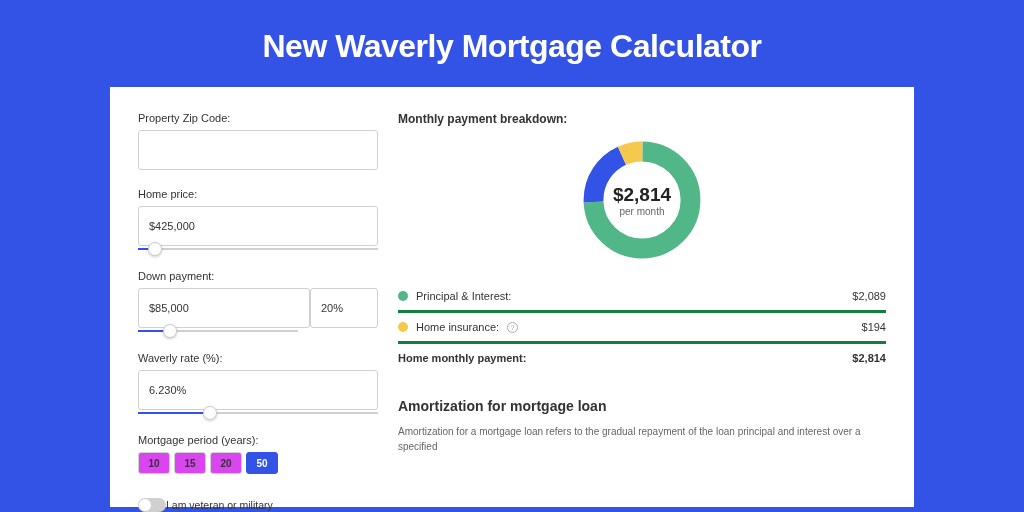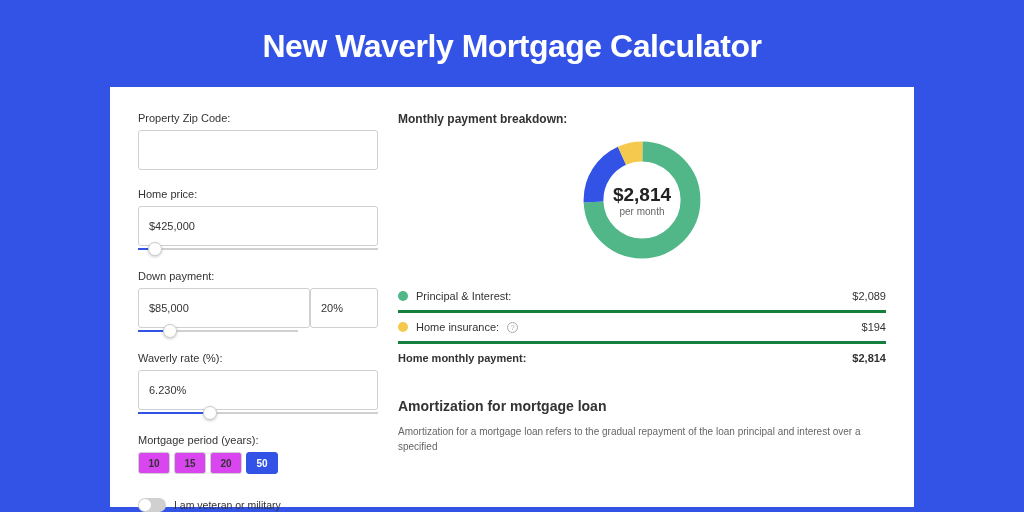--- a/index.html
+++ b/index.html
@@ -91,21 +91,20 @@
       justify-content: center;
     }
     .period-btn.active {
       background: #3253e6;
       color: #fff;
       border-color: #3253e6;
     }
     .toggle-row {
       display: flex;
       align-items: center;
-      gap: 8px;
       margin-top: 24px;
     }
     .toggle {
       width: 28px;
       height: 14px;
       background: #d0d0d0;
       border-radius: 7px;
       position: relative;
     }
     .toggle-knob {

